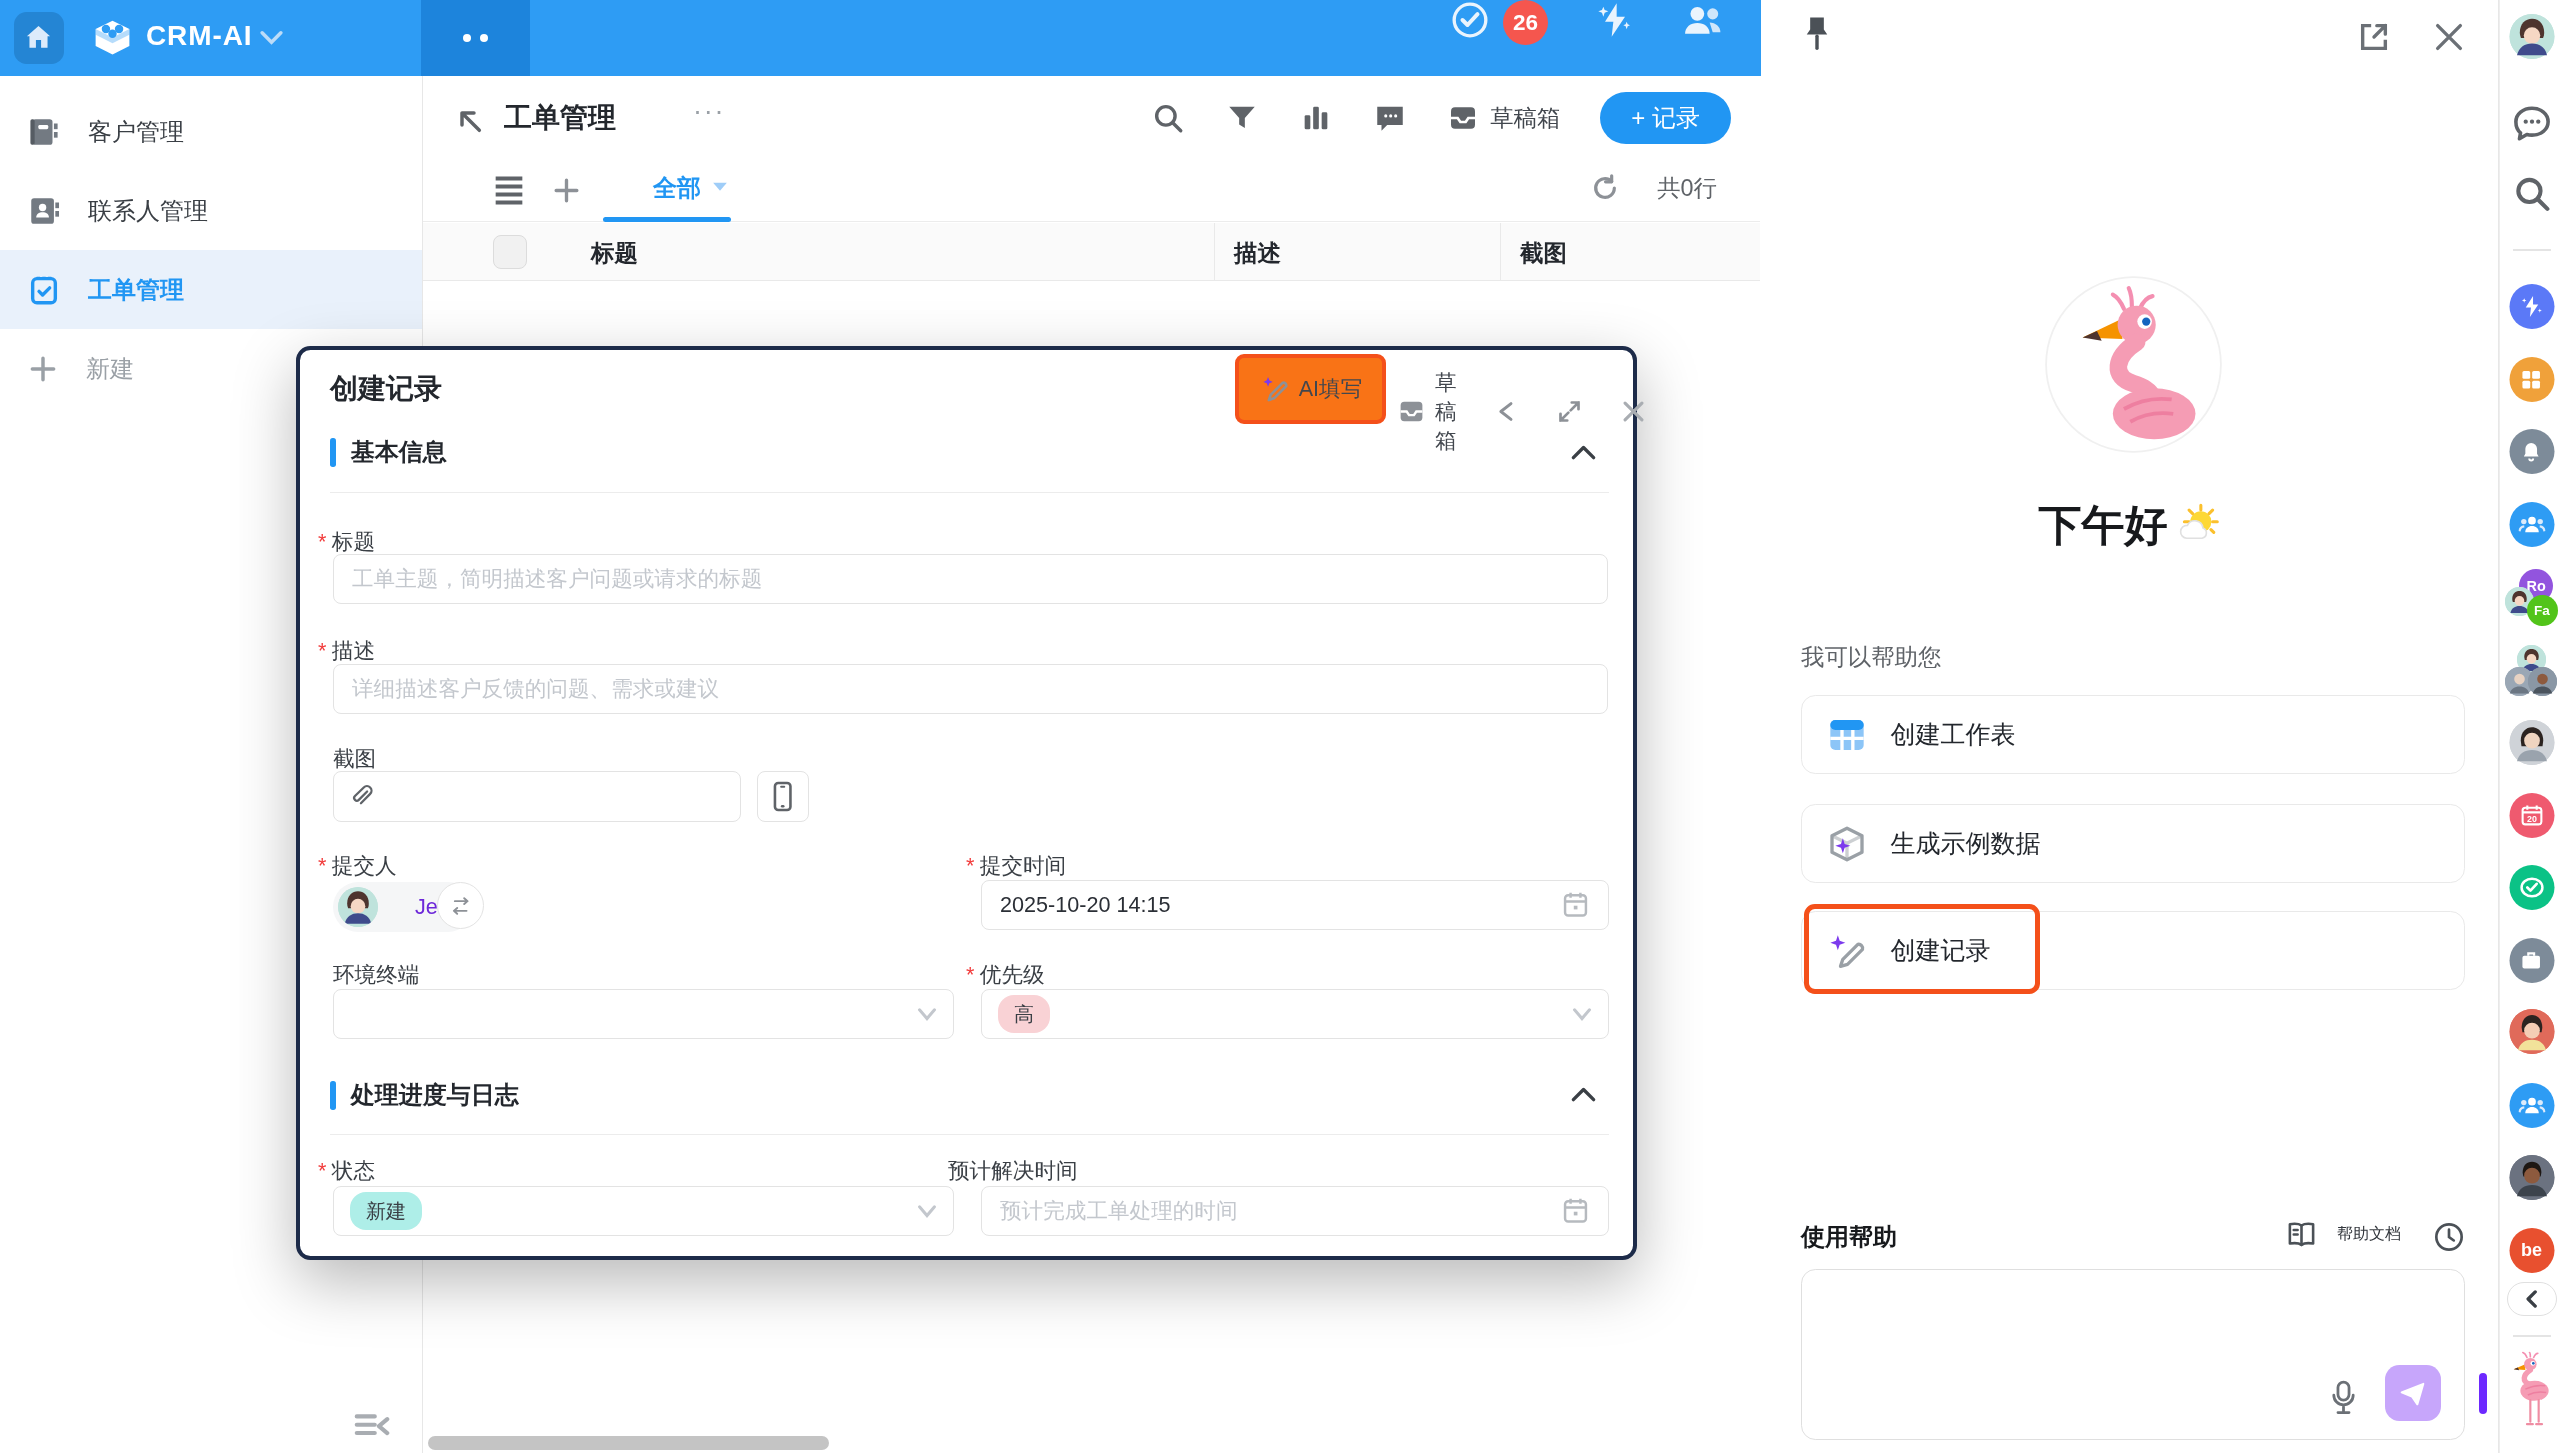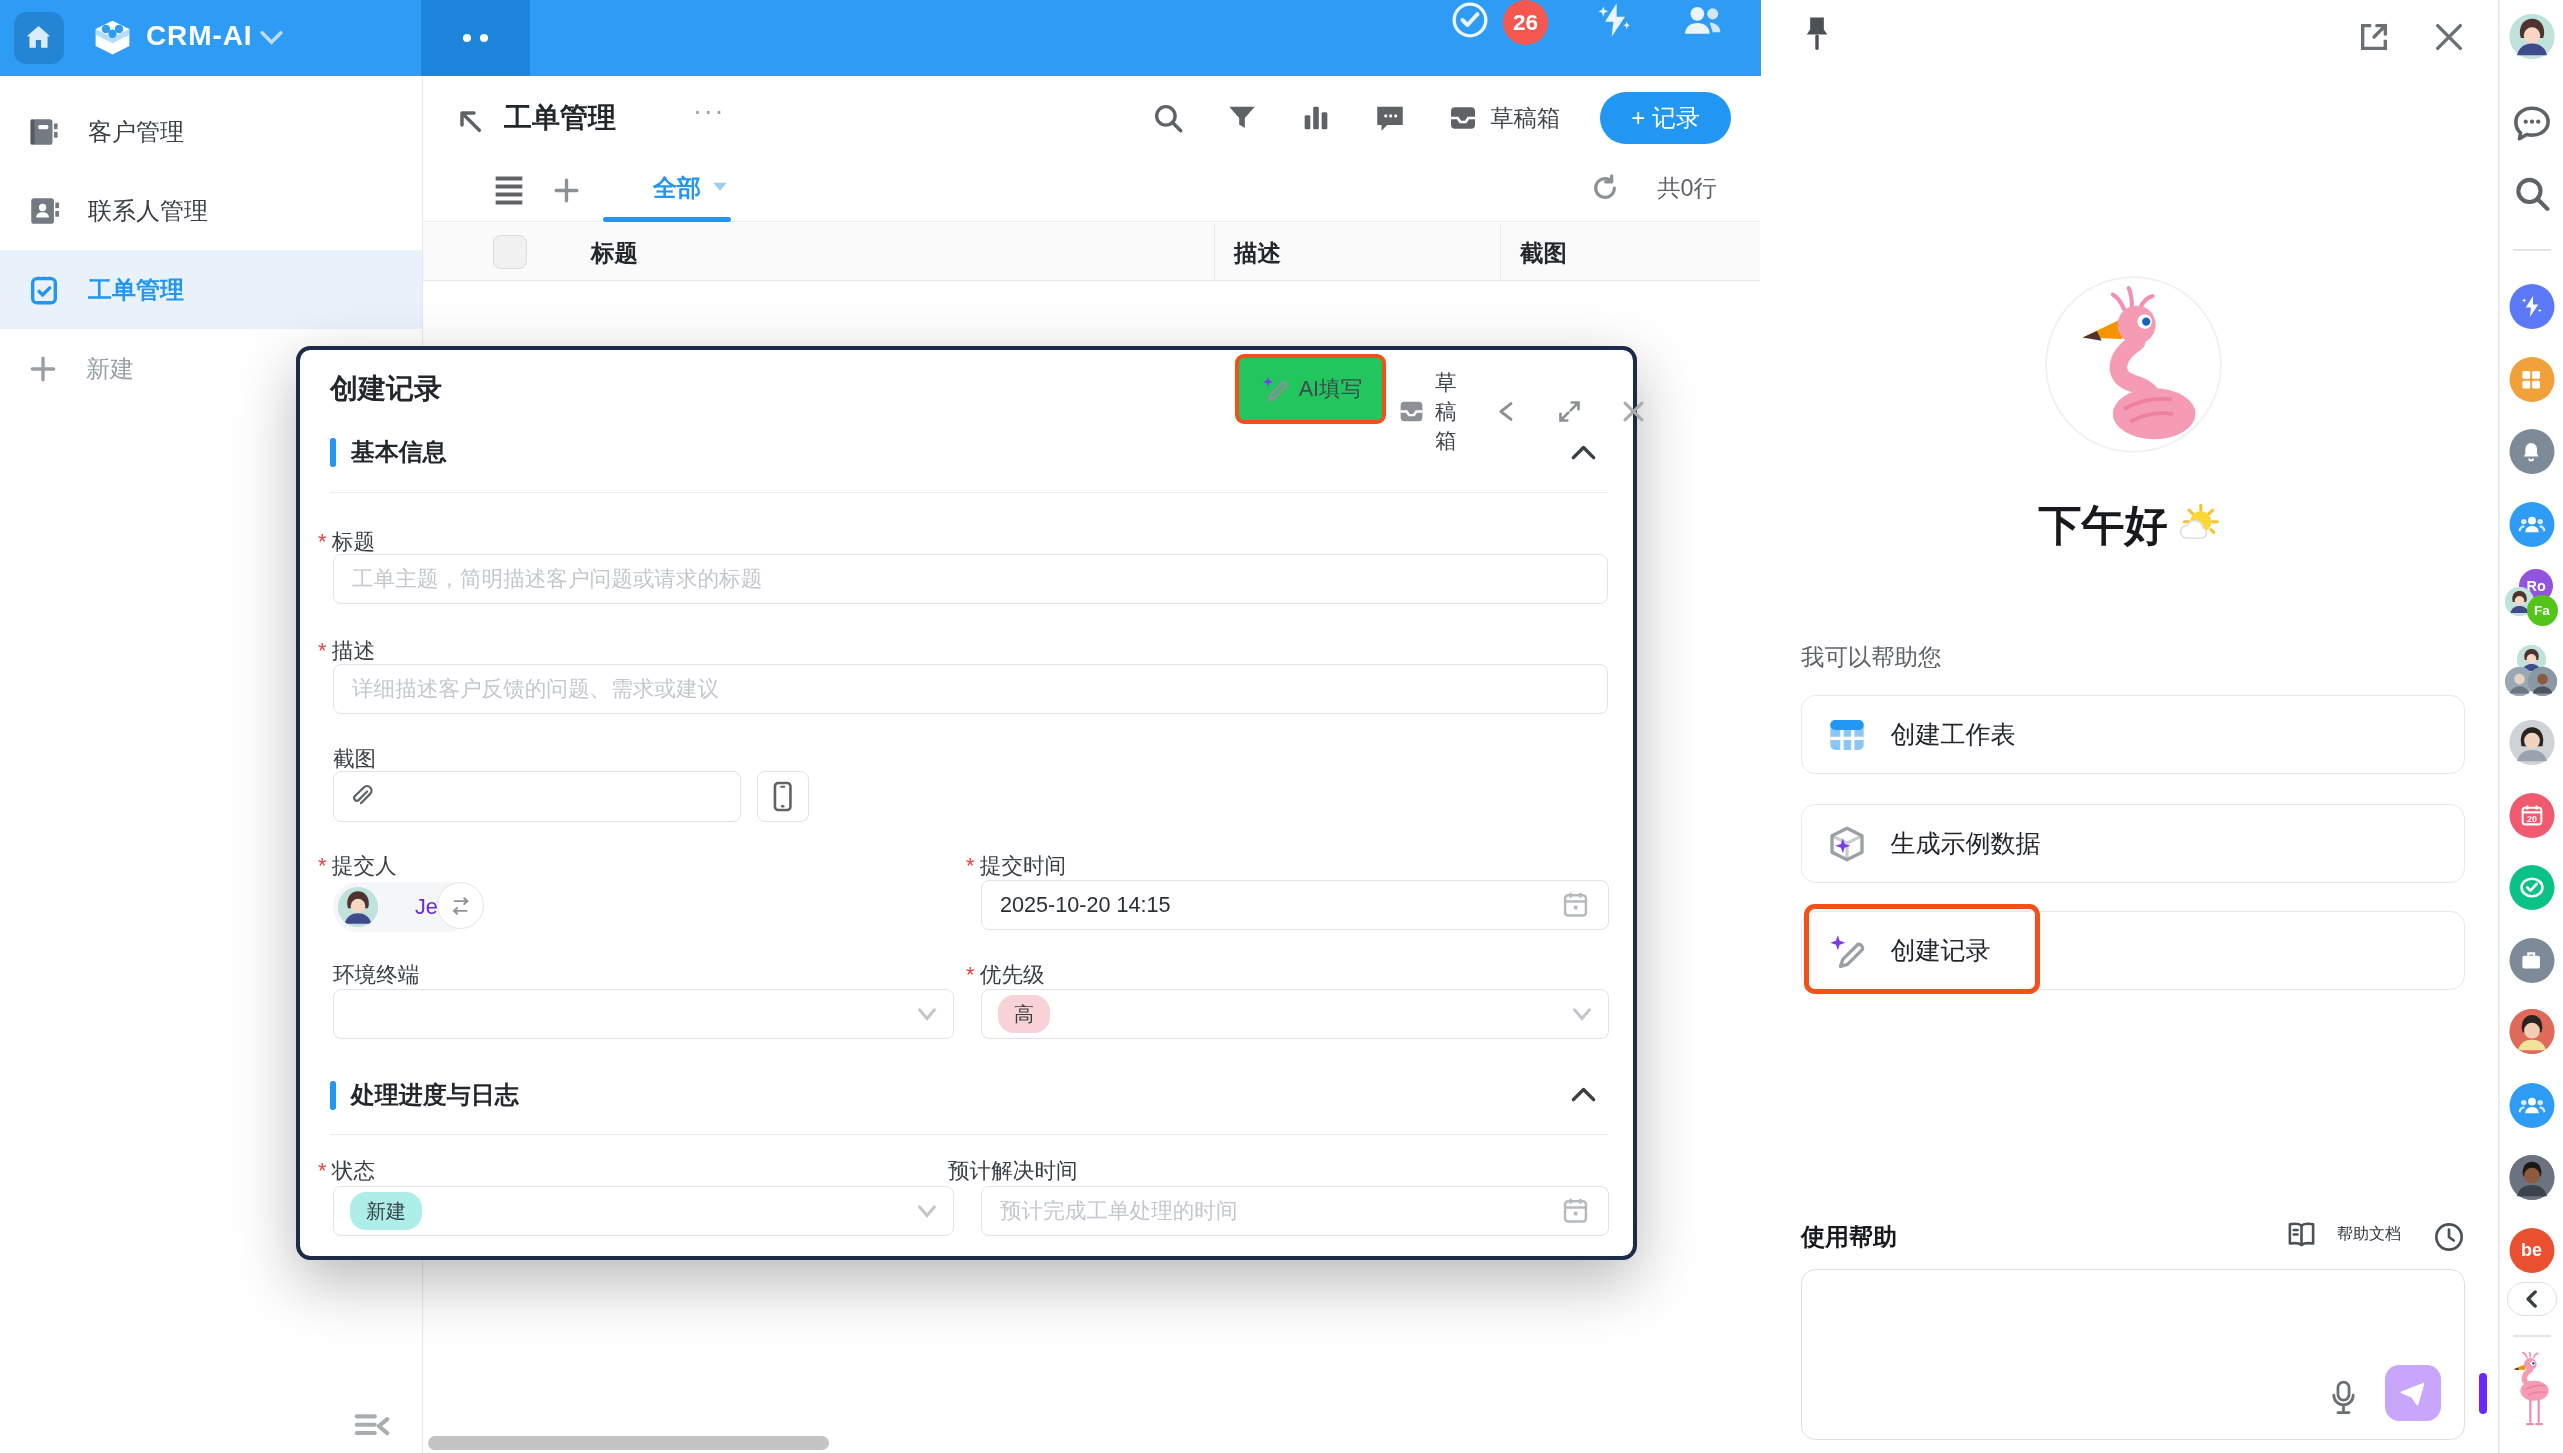--- a/index.html
+++ b/index.html
@@ -41,21 +41,21 @@
   .row2-right { position:absolute; right:43px; top:12.6px; display:flex; align-items:center; gap:36px; font-size:23.4px; color:#5f6368; }
   .thead { position:absolute; left:0; top:147px; width:100%; height:58px; background:#fafafa; border-bottom:0.9px solid #e9e9e9; }
   .thead .cb { position:absolute; left:70px; top:11.7px; width:34px; height:34px; border-radius:8px; border:1.8px solid #dcdcdc; background:#f1f1f1; }
   .th-label { position:absolute; top:13.5px; font-size:23.4px; font-weight:bold; color:#23272d; }
   .th-div { position:absolute; top:0; width:0.9px; height:58px; background:#e9e9e9; }
   .hscroll { position:absolute; left:4.5px; top:1360px; width:401px; height:13.5px; border-radius:7.2px; background:#c4c4c4; }
 
   
   .modal { left:296px; top:346px; width:1341px; height:914px; background:#fff; border:4.5px solid #1d2b49; border-radius:14.4px; box-shadow:0 21.6px 63px rgba(0,0,0,.28); z-index:20; }
   .modal-title { position:absolute; left:30px; top:20px; font-size:28px; font-weight:bold; color:#23272d; }
-  .ai-annot { position:absolute; left:935px; top:3.6px; width:151px; height:70px; border:4.5px solid #f4501a; border-radius:9px; display:flex; align-items:center; justify-content:center; gap:9px; background:#22c55e; }
+  .ai-annot { position:absolute; left:935px; top:3.6px; width:151px; height:70px; border:4.5px solid #f4501a; border-radius:9px; display:flex; align-items:center; justify-content:center; gap:9px; background:#f97316; }
   .ai-annot span { font-size:21.6px; color:#42474e; }
   .modal-hicons { position:absolute; left:1097px; top:18px; display:flex; align-items:center; gap:36px; }
   .mdraft { display:flex; align-items:center; gap:9px; font-size:21.6px; color:#42474e; }
   .section-h { position:absolute; left:30px; display:flex; align-items:center; gap:14.4px; }
   .section-bar { width:6.3px; height:29px; background:#2196f3; border-radius:2.7px; }
   .section-t { font-size:24px; font-weight:bold; color:#23272d; }
   .section-div { position:absolute; left:30px; width:1279px; height:0.9px; background:#ececec; }
   .chev-up { position:absolute; left:1270px; }
   .f-label { position:absolute; font-size:21.6px; color:#3a3f45; }
   .req { color:#f23c3c; margin-right:5.4px; font-size:21.6px; }

